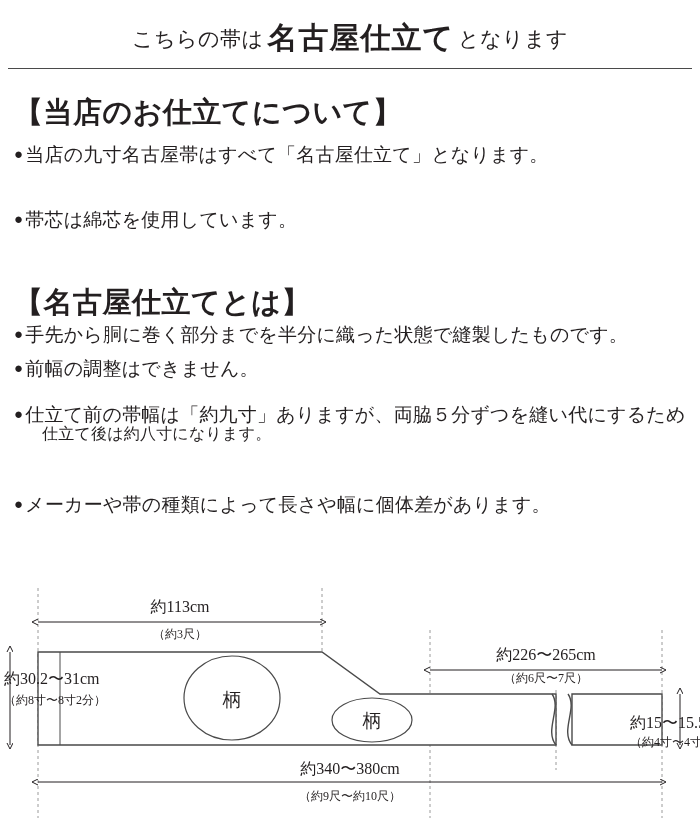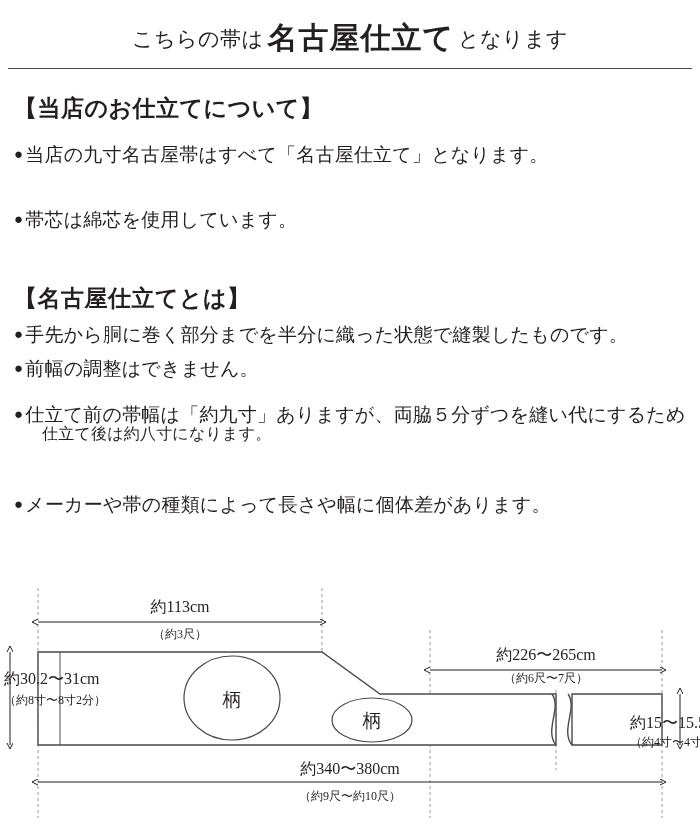--- a/index.html
+++ b/index.html
@@ -47,21 +47,21 @@
     top: 68px;
     left: 8px;
     width: 684px;
     height: 1px;
     background: #4a4a4a;
   }
 
   
   .section-title {
     position: absolute;
-    font-size: 23px;
+    font-size: 29px;
     font-weight: bold;
     letter-spacing: 0.5px;
     white-space: nowrap;
   }
   .bullet-line {
     position: absolute;
     font-size: 19px;
     letter-spacing: 0.2px;
     white-space: nowrap;
   }

